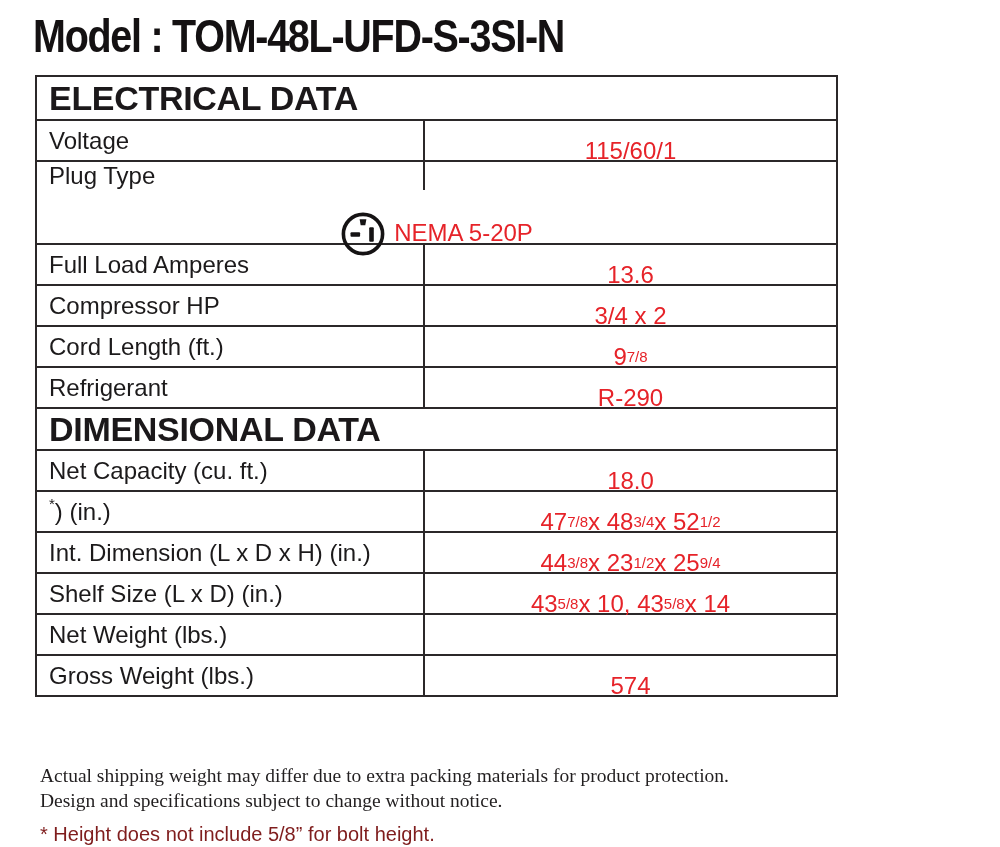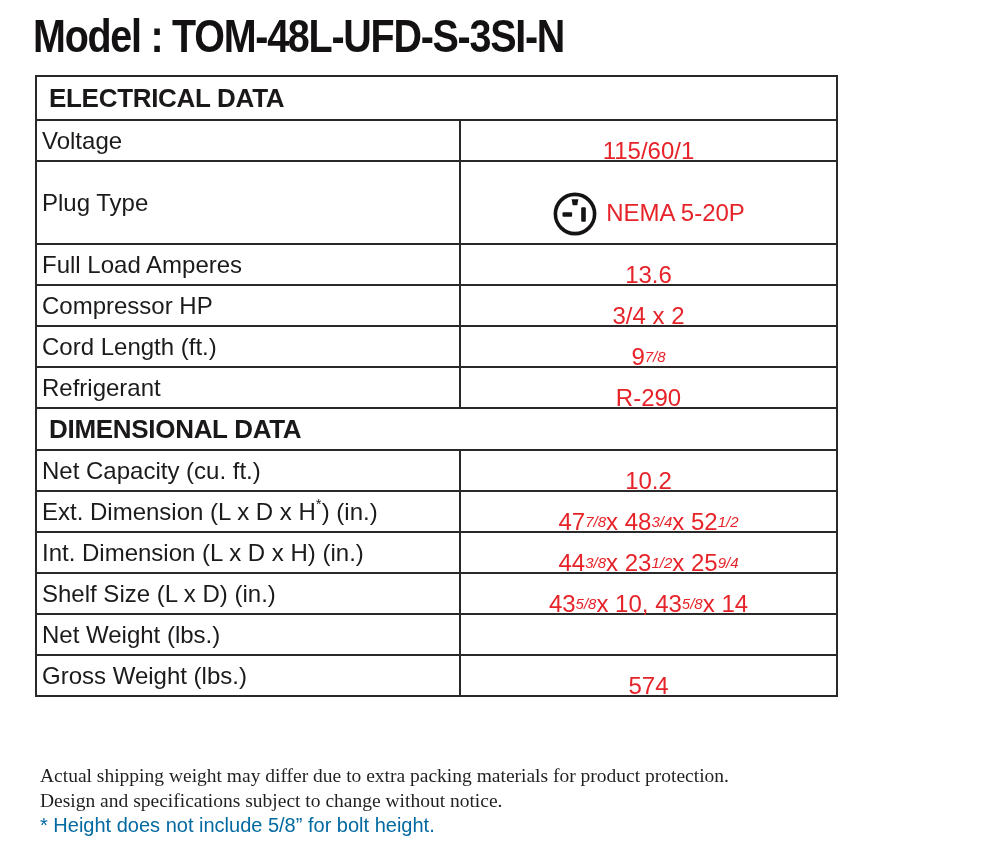--- a/index.html
+++ b/index.html
@@ -28,48 +28,48 @@
   .spec-table {
     position:absolute; left:35px; top:75px;
     width:803px;
     border:2.5px solid #2b2829;
     background:#ffffff;
   }
   .section-header {
     height:42px;
     display:flex; align-items:center;
     padding-left:12px;
-    font-size:26px; font-weight:bold;
+    font-size:34px; font-weight:bold;
     color:#1b181a;
     letter-spacing:-0.3px;
   }
   .row {
     display:flex;
     border-top:2px solid #2b2829;
     height:41px;
   }
-  .row.tall { height:83px; }
+  .row.tall { height:83px;flex-direction:column; }
   .cell-label {
-    width:424px;
+    width:388px;
     border-right:2px solid #2b2829;
     display:flex; align-items:center;
-    padding-left:5px;
+    padding-left:12px;
     font-size:24px;
     color:#1c1a1b;
     white-space:nowrap;
   }
   .cell-value {
     flex:1;
     display:flex; align-items:center; justify-content:center;
     font-size:24px;
     color:#e62329;
     white-space:nowrap;
     margin-top:20px;
   }
-  .cell-value .frac, .cell-label .frac { font-size:15px;font-style:italic; }
+  .cell-value .frac, .cell-label .frac { font-size:15px; }
   .cell-label .sup { font-size:15px; position:relative; top:-8px; }
 
   
   .plug-icon {
     display:inline-flex;
     margin-right:8px;
     position:relative; top:1px;
   }
 
   
@@ -77,22 +77,22 @@
   .fn-serif {
     font-family:"Liberation Serif", serif;
     font-size:19.5px;
     color:#221f20;
     line-height:25px;
     white-space:nowrap;
   }
   .fn-sans {
     font-family:"Liberation Sans", sans-serif;
     font-size:20px;
-    color:#0369a1;
-    margin-top:1px;
+    color:#7f1d1d;
+    margin-top:10px;
     white-space:nowrap;
   }
 </style>
 </head>
 <body>
 
 <div class="sheet">
 
   <div class="model-title">Model : TOM-48L-UFD-S-3SI-N</div>
 
@@ -163,27 +163,26 @@
         </div>
     </div>
 
     <div class="section-header" style="border-top:2px solid #2b2829;">DIMENSIONAL DATA</div>
 
     <div class="row">
       <div class="cell-label">
           <span>Net Capacity (cu. ft.)</span>
         </div>
       <div class="cell-value">
-          <span>10.2</span>
-        </div>
-    </div>
-
-    <div class="row">
-      <div class="cell-label">
-          <span>Ext. Dimension (L x D x H</span>
+          <span>18.0</span>
+        </div>
+    </div>
+
+    <div class="row">
+      <div class="cell-label">
           <span class="sup">*</span>
           <span>) (in.)</span>
         </div>
       <div class="cell-value">
           <span>47</span>
           <span class="frac">7/8</span>
           <span> x 48</span>
           <span class="frac">3/4</span>
           <span> x 52</span>
           <span class="frac">1/2</span>

